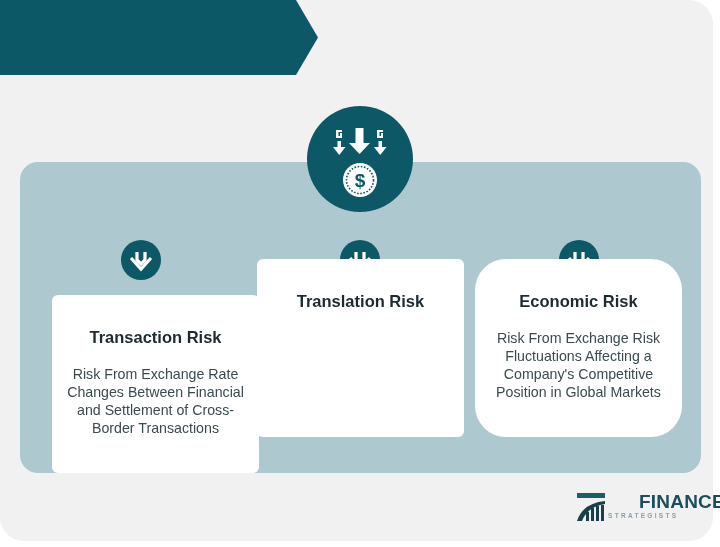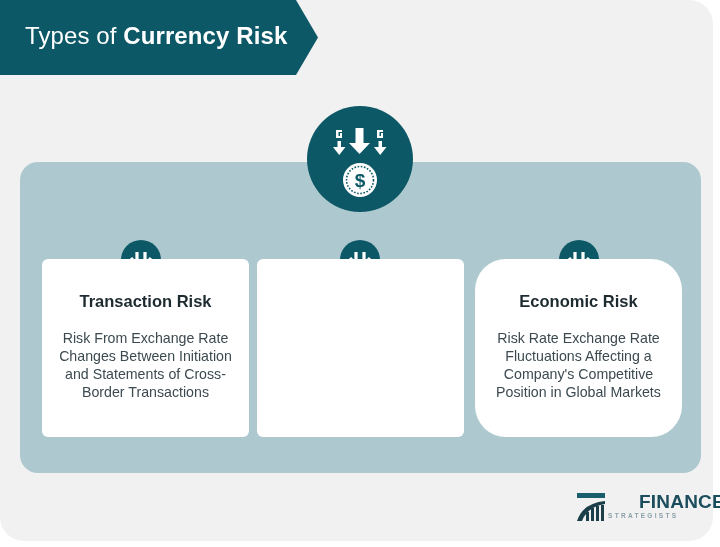--- a/index.html
+++ b/index.html
@@ -69,23 +69,20 @@
 </style>
 </head>
 <body>
 
 <div class="outer-card"></div>
 
 <div class="header-banner">
   <svg width="320" height="75" viewBox="0 0 320 75">
     <polygon points="0,0 296,0 318,37.5 296,75 0,75" fill="#0d5866"></polygon>
   </svg>
-  <div class="header-title">
-    <span class="light">Types of </span><span class="bold">Currency Risk</span>
-  </div>
 </div>
 
 <div class="panel"></div>
 
 <div class="main-icon">
   <svg width="106" height="106" viewBox="0 0 106 106">
 
     <rect x="29" y="24" width="2.5" height="8" fill="#fff"></rect>
     <rect x="29" y="24" width="6" height="2" fill="#fff"></rect>
     <rect x="29" y="30" width="6" height="2" fill="#fff"></rect>
@@ -108,43 +105,44 @@
     <text x="53" y="81" text-anchor="middle" font-family="Liberation Sans, sans-serif" font-size="19" font-weight="700" fill="#0d5866">$</text>
   </svg>
 </div>
 
 <div class="card-icon" style="left:121px;">
   <svg width="40" height="40" viewBox="0 0 40 40">
     <path d="M10 18 L20 29 L30 18" fill="none" stroke="#fff" stroke-width="3.2" stroke-linejoin="miter"></path>
     <path d="M16 12 L16 20 L20 24 L24 20 L24 12" fill="none" stroke="#fff" stroke-width="3.2"></path>
   </svg>
 </div>
-<div class="risk-card" style="left:42px;">
+<div class="risk-card" style="left:52px;margin-top:36px;">
   <div class="card-title">Transaction Risk</div>
-  <div class="card-desc">Risk From Exchange Rate Changes Between Initiation and Statements of Cross-Border Transactions</div>
+  <div class="card-desc">Risk From Exchange Rate Changes Between Financial and Settlement of Cross-Border Transactions</div>
 </div>
 
 <div class="card-icon" style="left:340px;">
   <svg width="40" height="40" viewBox="0 0 40 40">
     <path d="M10 18 L20 29 L30 18" fill="none" stroke="#fff" stroke-width="3.2" stroke-linejoin="miter"></path>
     <path d="M16 12 L16 20 L20 24 L24 20 L24 12" fill="none" stroke="#fff" stroke-width="3.2"></path>
   </svg>
 </div>
 <div class="risk-card" style="left:257px;">
+  <div class="card-title">Translation Risk</div>
 </div>
 
 <div class="card-icon" style="left:559px;">
   <svg width="40" height="40" viewBox="0 0 40 40">
     <path d="M10 18 L20 29 L30 18" fill="none" stroke="#fff" stroke-width="3.2" stroke-linejoin="miter"></path>
     <path d="M16 12 L16 20 L20 24 L24 20 L24 12" fill="none" stroke="#fff" stroke-width="3.2"></path>
   </svg>
 </div>
 <div class="risk-card" style="left:475px;border-radius:31px;">
   <div class="card-title">Economic Risk</div>
-  <div class="card-desc">Risk Rate Exchange Rate Fluctuations Affecting a Company's Competitive Position in Global Markets</div>
+  <div class="card-desc">Risk From Exchange Risk Fluctuations Affecting a Company's Competitive Position in Global Markets</div>
 </div>
 
 <div class="logo">
   <svg width="32" height="32" viewBox="0 0 32 32">
     <polygon points="2,3 30,3 30,8 2,8" fill="#1b5e6b"></polygon>
     <path d="M2 31 Q8 13 30 11 L30 14 Q12 17 7 31 Z" fill="#1b3f4a"></path>
     <rect x="11" y="22" width="3" height="9" fill="#1b3f4a"></rect>
     <rect x="16" y="18" width="3" height="13" fill="#1b3f4a"></rect>
     <rect x="21" y="16" width="3" height="15" fill="#1b3f4a"></rect>
     <rect x="26" y="15" width="3" height="16" fill="#1b3f4a"></rect>

